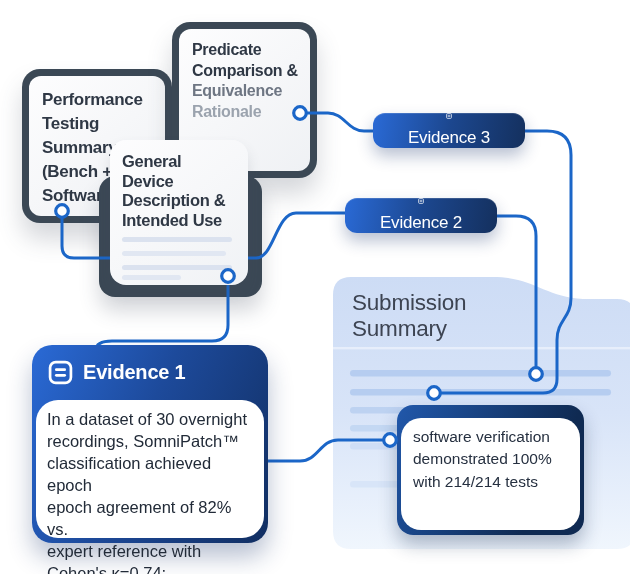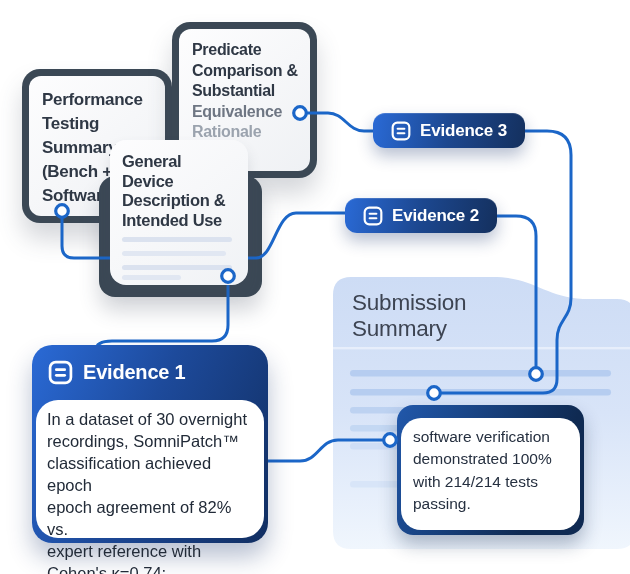--- a/index.html
+++ b/index.html
@@ -39,21 +39,21 @@
   
   #lines-svg{position:absolute;left:0;top:0;z-index:4;pointer-events:none;}
   #nodes-svg{position:absolute;left:0;top:0;z-index:7;pointer-events:none;}
 
   
   .evidence-badge{position:absolute;height:35px;border-radius:12px;z-index:6;
                   display:flex;align-items:center;justify-content:center;gap:9px;
                   background:linear-gradient(100deg,#2a6ad6 0%,#1b4globe 50%,#14305e 100%);
                   background:linear-gradient(100deg,#2a6ad6 0%,#1c478f 50%,#14305e 100%);
                   box-shadow:0 8px 16px rgba(23,51,105,.30), inset 0 1px 0 rgba(255,255,255,.14);
-                  color:#ffffff;font-weight:bold;font-size:17px;letter-spacing:-0.2px;}
+                  color:#ffffff;font-weight:normal;font-size:17px;letter-spacing:-0.2px;flex-direction:column;}
   #evidence3-badge{left:373px;top:113px;width:152px;}
   #evidence2-badge{left:345px;top:198px;width:152px;}
   .badge-icon{width:20px;height:20px;display:block;}
 
   
   #evidence1-box{position:absolute;left:32px;top:345px;width:236px;height:198px;z-index:6;
                  border-radius:20px;
                  background:linear-gradient(115deg,#2a6ad6 0%,#1d4a9b 45%,#112e61 100%);
                  box-shadow:0 14px 24px rgba(23,51,105,.30);}
   #evidence1-header{height:55px;display:flex;align-items:center;gap:10px;padding-left:16px;
@@ -87,21 +87,20 @@
         <div>Software</div>
       </div>
     </div>
   </div>
 
   <div class="card-outer" id="predicate-card">
     <div class="card-inner">
       <div class="card-text">
         <div>Predicate</div>
         <div>Comparison &amp;</div>
-        <div>Substantial</div>
         <div class="tone-mid">Equivalence</div>
         <div class="tone-light">Rationale</div>
       </div>
     </div>
   </div>
 
   <div id="folder-layer">
     <svg width="302" height="274" viewBox="0 0 302 274">
       <defs>
         <linearGradient id="fgrad" x1="0" y1="0" x2="0" y2="1">
@@ -183,21 +182,20 @@
       <div class="note-line">expert reference with</div>
       <div class="note-line">Cohen's κ=0.74;</div>
     </div>
   </div>
 
   <div id="software-box">
     <div id="software-body">
       <div class="note-line">software verification</div>
       <div class="note-line">demonstrated 100%</div>
       <div class="note-line">with 214/214 tests</div>
-      <div class="note-line">passing.</div>
     </div>
   </div>
 
   <svg id="nodes-svg" width="630" height="574" viewBox="0 0 630 574">
     <g fill="#ffffff" stroke="#1b66c8" stroke-width="3.2">
       <circle cx="62" cy="211" r="6.3"></circle>
       <circle cx="300" cy="113" r="6.3"></circle>
       <circle cx="228" cy="276" r="6.3"></circle>
       <circle cx="536" cy="374" r="6.3"></circle>
       <circle cx="434" cy="393" r="6.3"></circle>

